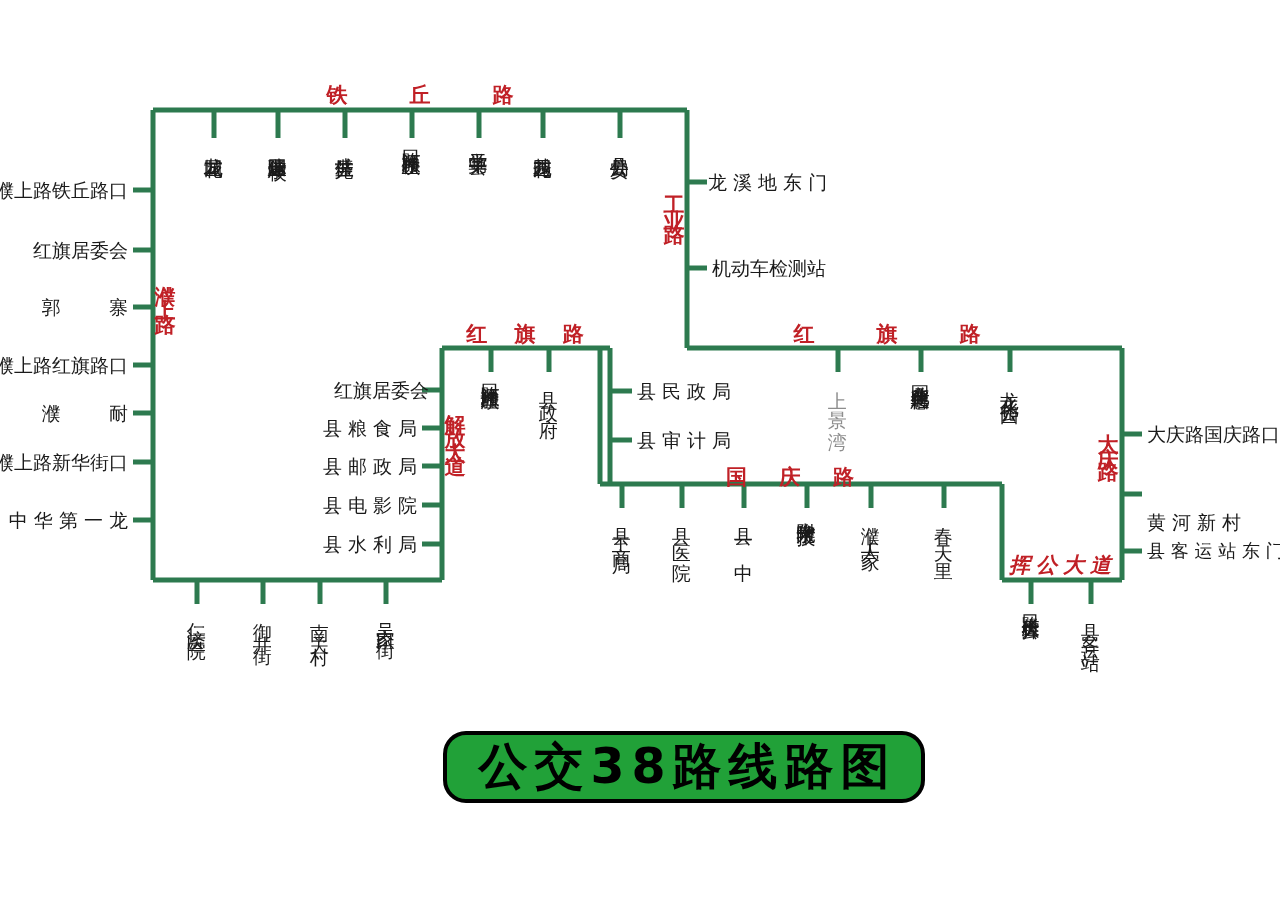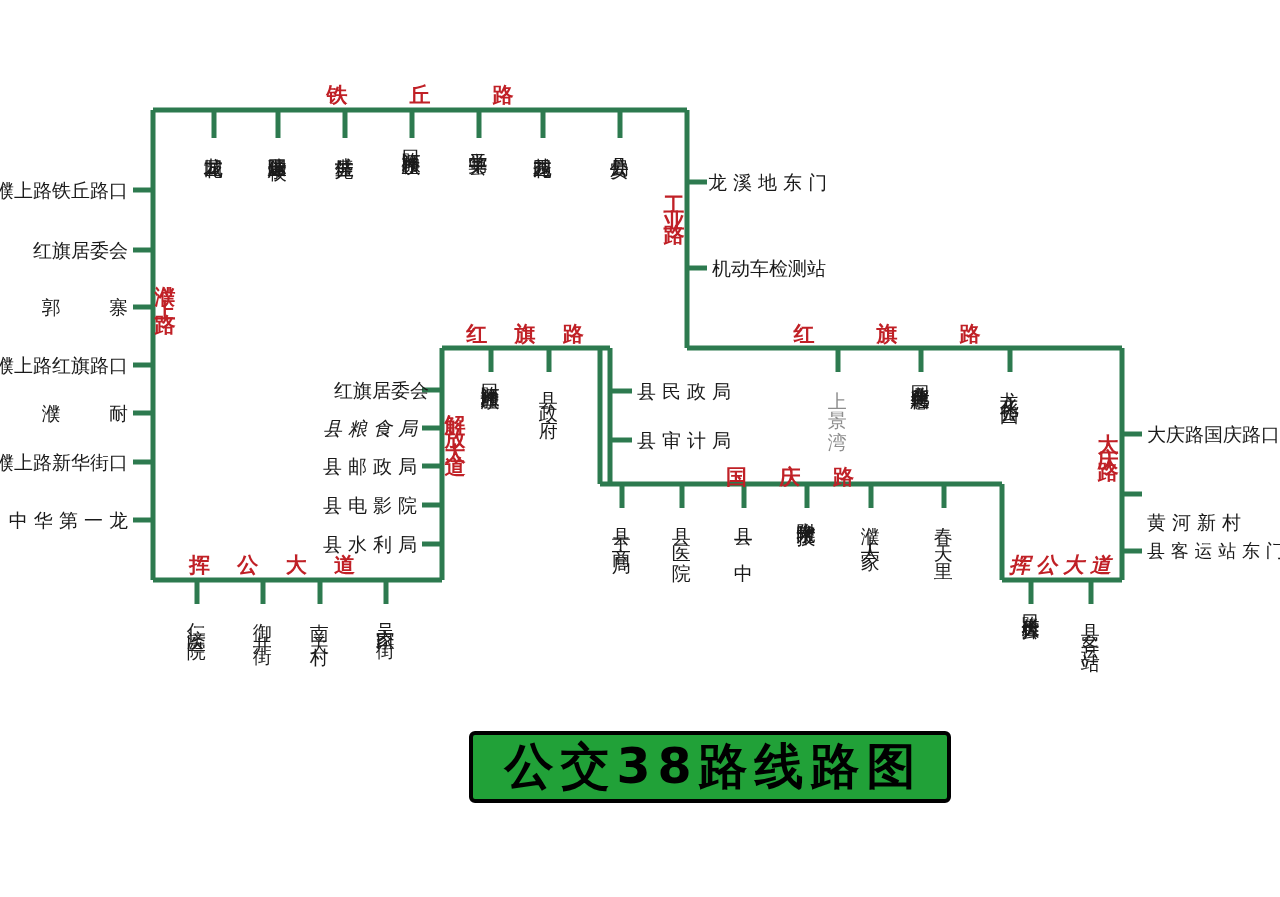--- a/index.html
+++ b/index.html
@@ -48,25 +48,25 @@
   .road.h.tightsp{letter-spacing:6px;text-indent:6px;}
   .road.v{
     writing-mode:vertical-rl;text-orientation:upright;
     transform:translate(-50%,-50%);
     letter-spacing:14px;text-indent:14px;
   }
 
   
   #title-plate{
     position:absolute;
-    left:469px;top:731px;
+    left:443px;top:731px;
     width:482px;height:72px;
     background:#21a138;
     border:4px solid #000000;
-    border-radius:6px;
+    border-radius:23px;
     box-sizing:border-box;
     display:flex;align-items:center;justify-content:center;
   }
   #title-text{
     color:#000000;
     font-weight:bold;
     font-size:49px;
     letter-spacing:7px;
     text-indent:7px;
     white-space:pre;
@@ -169,21 +169,20 @@
   <div class="road h" style="left:525px;top:334px;">红 旗 路</div>
 
   <div class="road h" style="left:887px;top:334px;">红   旗   路</div>
 
   <div class="road v" style="left:455px;top:466px;height:165px;">解放大道</div>
 
   <div class="road v" style="left:1108px;top:465px;height:125px;">大庆路</div>
 
   <div class="road h tightsp" style="left:790px;top:477px;">国  庆  路</div>
 
-  <div class="road h" style="left:272px;top:565px;">挥 公 大 道</div>
 
   <div class="road h tightsp" style="left:1060px;top:565px;font-style:italic;">挥公大道</div>
 
   <div class="lbl r" style="left:128px;top:190px;">濮上路铁丘路口</div>
   <div class="lbl r" style="left:128px;top:250px;">红旗居委会</div>
   <div class="lbl r" style="left:128px;top:307px;">郭        寨</div>
   <div class="lbl r" style="left:128px;top:365px;">濮上路红旗路口</div>
   <div class="lbl r" style="left:128px;top:413px;">濮        耐</div>
   <div class="lbl r" style="left:128px;top:462px;">濮上路新华街口</div>
   <div class="lbl r" style="left:128px;top:520px;">中 华 第 一 龙</div>
@@ -193,21 +192,21 @@
   <div class="lbl v" style="left:345px;top:142px;">盛世佳苑</div>
   <div class="lbl v tight" style="left:412px;top:142px;">铁丘路顺河路口</div>
   <div class="lbl v tight" style="left:479px;top:142px;">县第二中学</div>
   <div class="lbl v" style="left:543px;top:142px;">越秀花园</div>
   <div class="lbl v" style="left:620px;top:142px;">县公安局</div>
 
   <div class="lbl l" style="left:708px;top:182px;">龙 溪 地 东 门</div>
   <div class="lbl l" style="left:712px;top:268px;">机动车检测站</div>
 
   <div class="lbl r" style="left:429px;top:390px;">红旗居委会</div>
-  <div class="lbl r" style="left:417px;top:428px;font-style:italic;">县 粮 食 局</div>
+  <div class="lbl r" style="left:417px;top:428px;">县 粮 食 局</div>
   <div class="lbl r" style="left:417px;top:466px;">县 邮 政 局</div>
   <div class="lbl r" style="left:417px;top:505px;">县 电 影 院</div>
   <div class="lbl r" style="left:417px;top:544px;">县 水 利 局</div>
 
   <div class="lbl v tight" style="left:491px;top:376px;">红旗路顺河路口</div>
   <div class="lbl v" style="left:549px;top:376px;letter-spacing:14px;">县政府</div>
 
   <div class="lbl l" style="left:637px;top:391px;">县 民 政 局</div>
   <div class="lbl l" style="left:637px;top:440px;">县 审 计 局</div>
 

